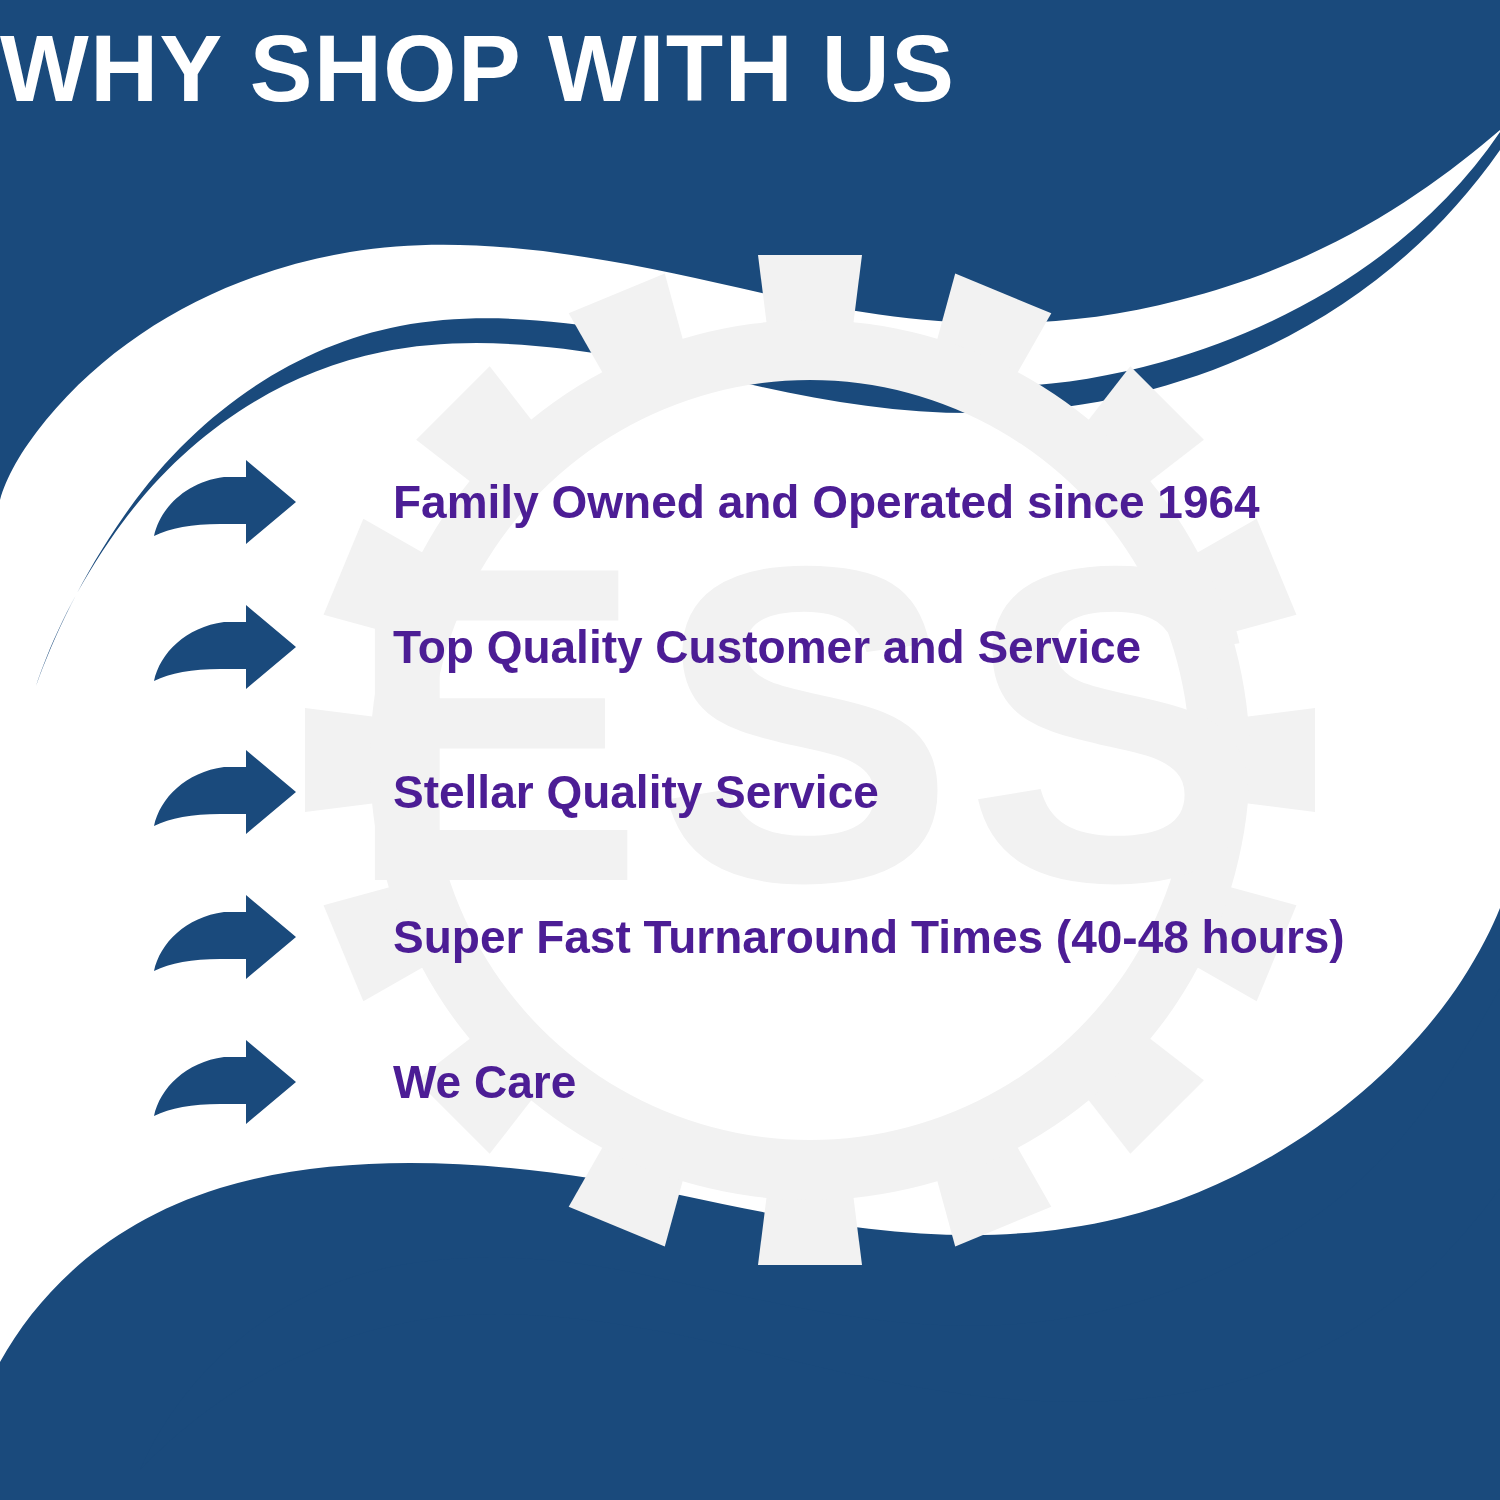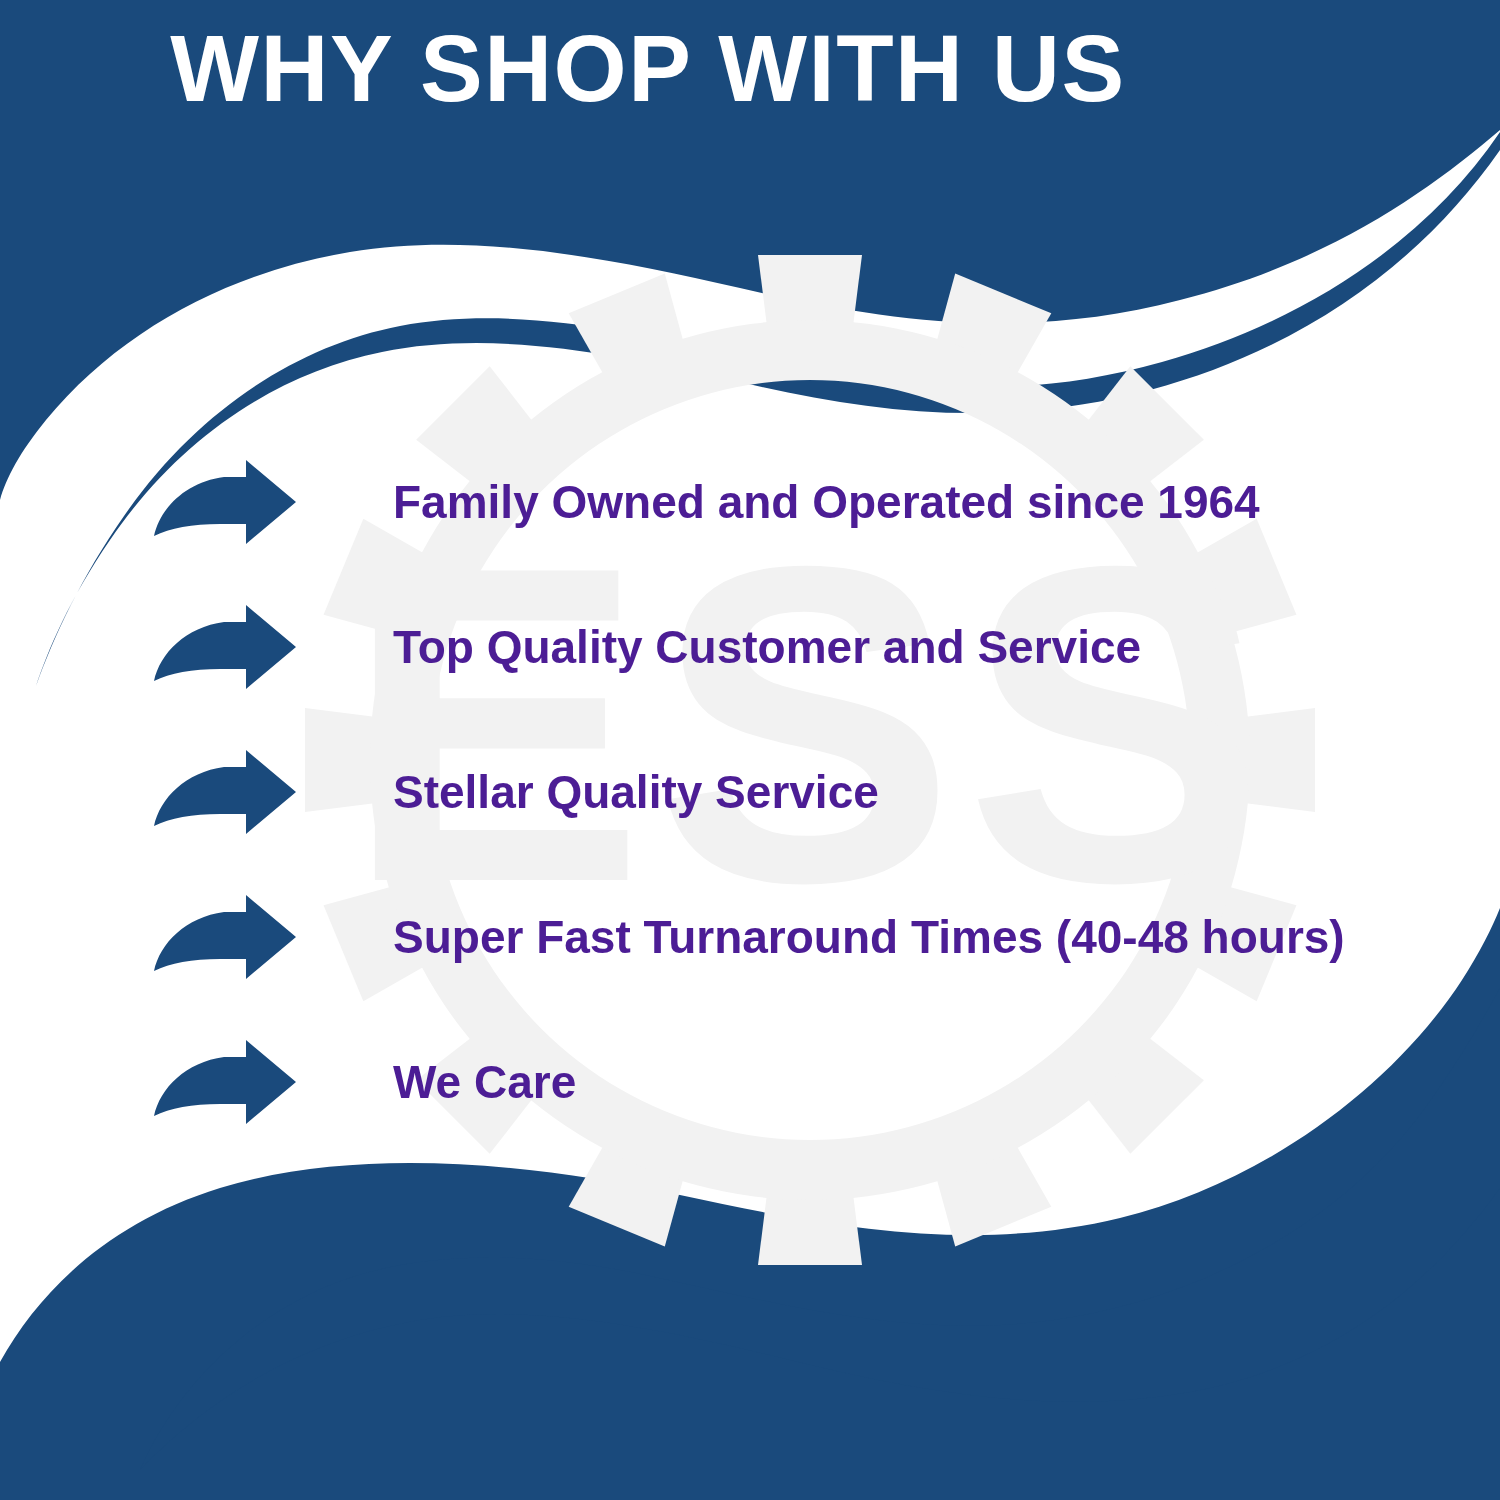--- a/index.html
+++ b/index.html
@@ -34,21 +34,20 @@
   }
 
   
   #header-band {
     position:absolute;
     top:0; left:0;
     width:1296px; height:150px;
     z-index:3;
     display:flex;
     align-items:flex-start;
-    justify-content:center;
     pointer-events:none;
   }
   #page-title {
     color:#ffffff;
     font-size:94px;
     line-height:1.0;
     font-weight:700;
     letter-spacing:1.5px;
     white-space:nowrap;
     padding-top:22px;

